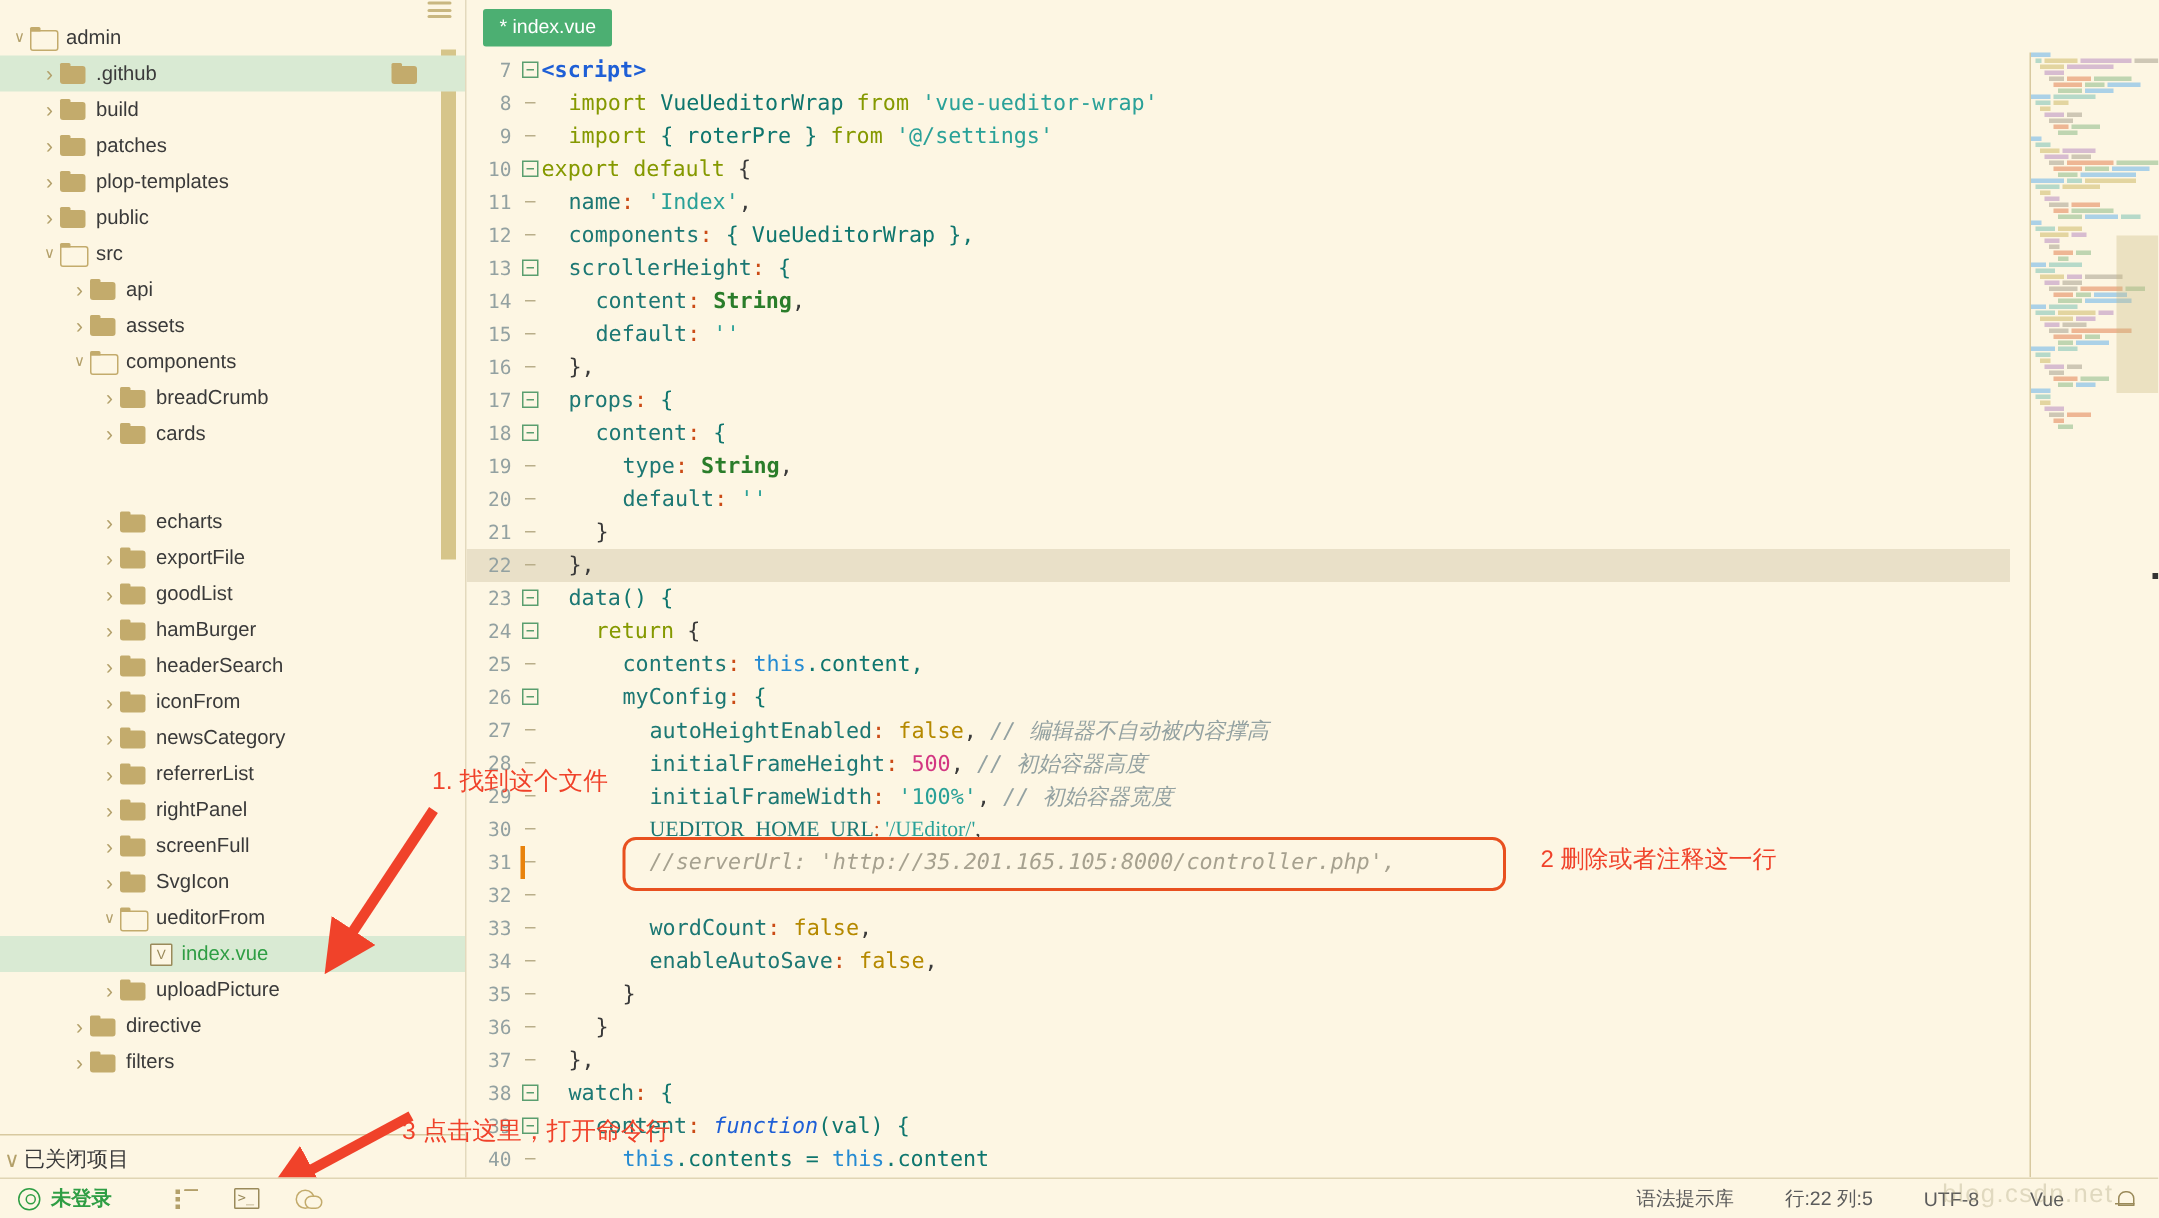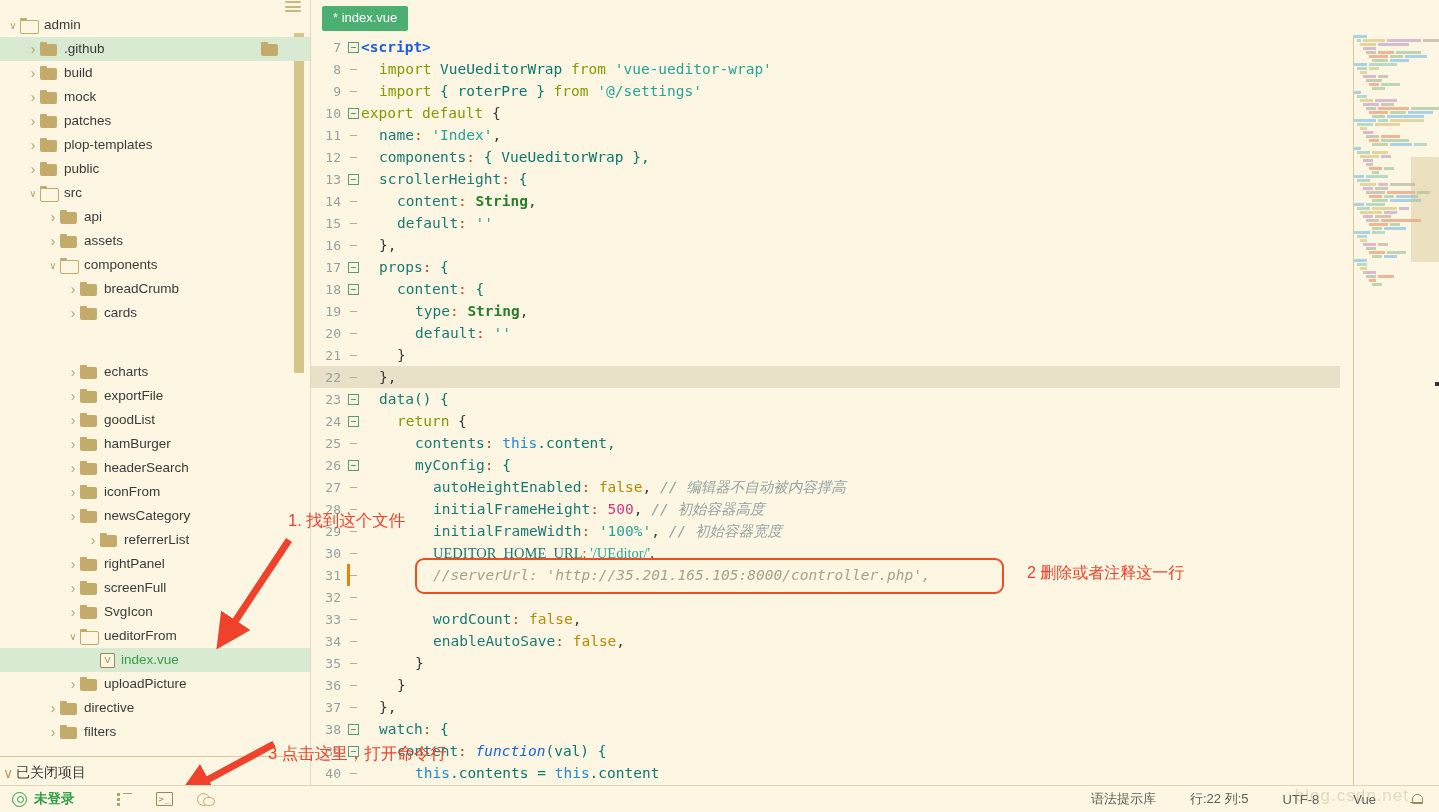--- a/index.html
+++ b/index.html
@@ -268,25 +268,20 @@
           <span class="folder-ico" style="position: absolute; right: 25px;"></span>
         </div>
         <div class="row" style="padding-left: 26px;">
           <span class="chev right"></span>
           <span class="folder-ico"></span>
           <span class="label">build</span>
         </div>
         <div class="row" style="padding-left: 26px;">
           <span class="chev right"></span>
           <span class="folder-ico"></span>
-          <span class="label">mock</span>
-        </div>
-        <div class="row" style="padding-left: 26px;">
-          <span class="chev right"></span>
-          <span class="folder-ico"></span>
           <span class="label">patches</span>
         </div>
         <div class="row" style="padding-left: 26px;">
           <span class="chev right"></span>
           <span class="folder-ico"></span>
           <span class="label">plop-templates</span>
         </div>
         <div class="row" style="padding-left: 26px;">
           <span class="chev right"></span>
           <span class="folder-ico"></span>
@@ -350,21 +345,21 @@
         <div class="row" style="padding-left: 66px;">
           <span class="chev right"></span>
           <span class="folder-ico"></span>
           <span class="label">iconFrom</span>
         </div>
         <div class="row" style="padding-left: 66px;">
           <span class="chev right"></span>
           <span class="folder-ico"></span>
           <span class="label">newsCategory</span>
         </div>
-        <div class="row" style="padding-left: 86px;">
+        <div class="row" style="padding-left: 66px;">
           <span class="chev right"></span>
           <span class="folder-ico"></span>
           <span class="label">referrerList</span>
         </div>
         <div class="row" style="padding-left: 66px;">
           <span class="chev right"></span>
           <span class="folder-ico"></span>
           <span class="label">rightPanel</span>
         </div>
         <div class="row" style="padding-left: 66px;">

